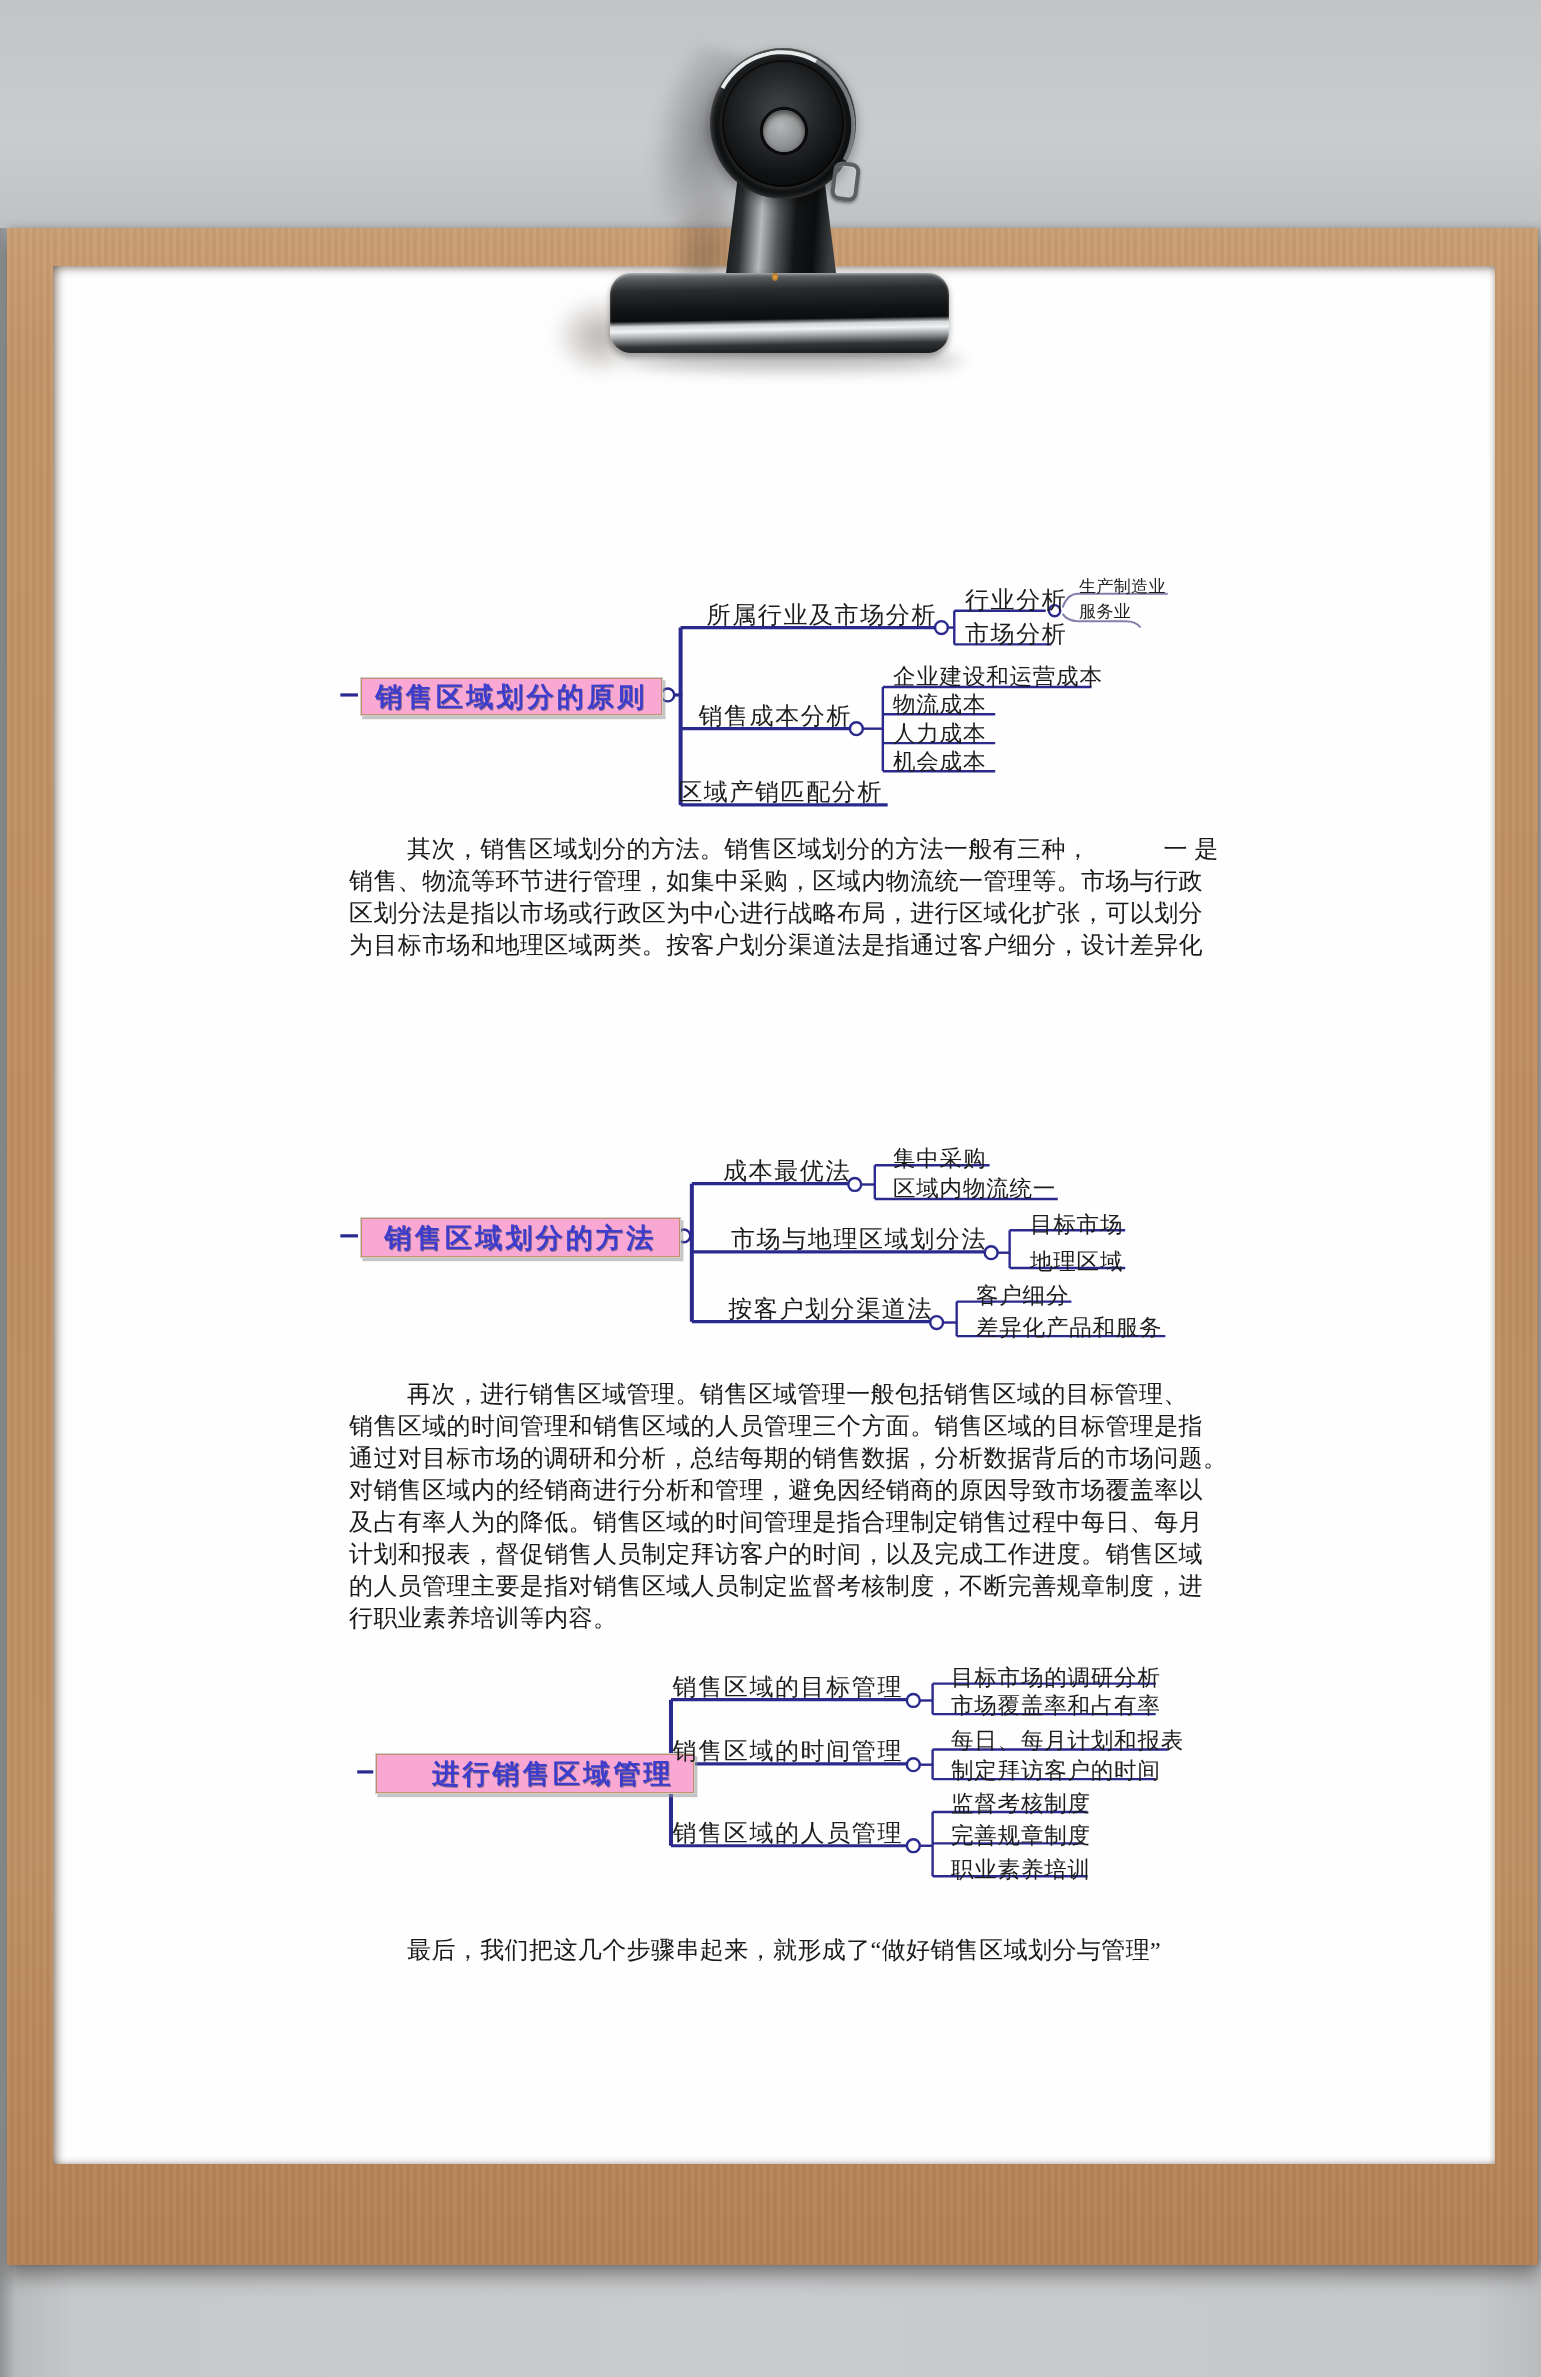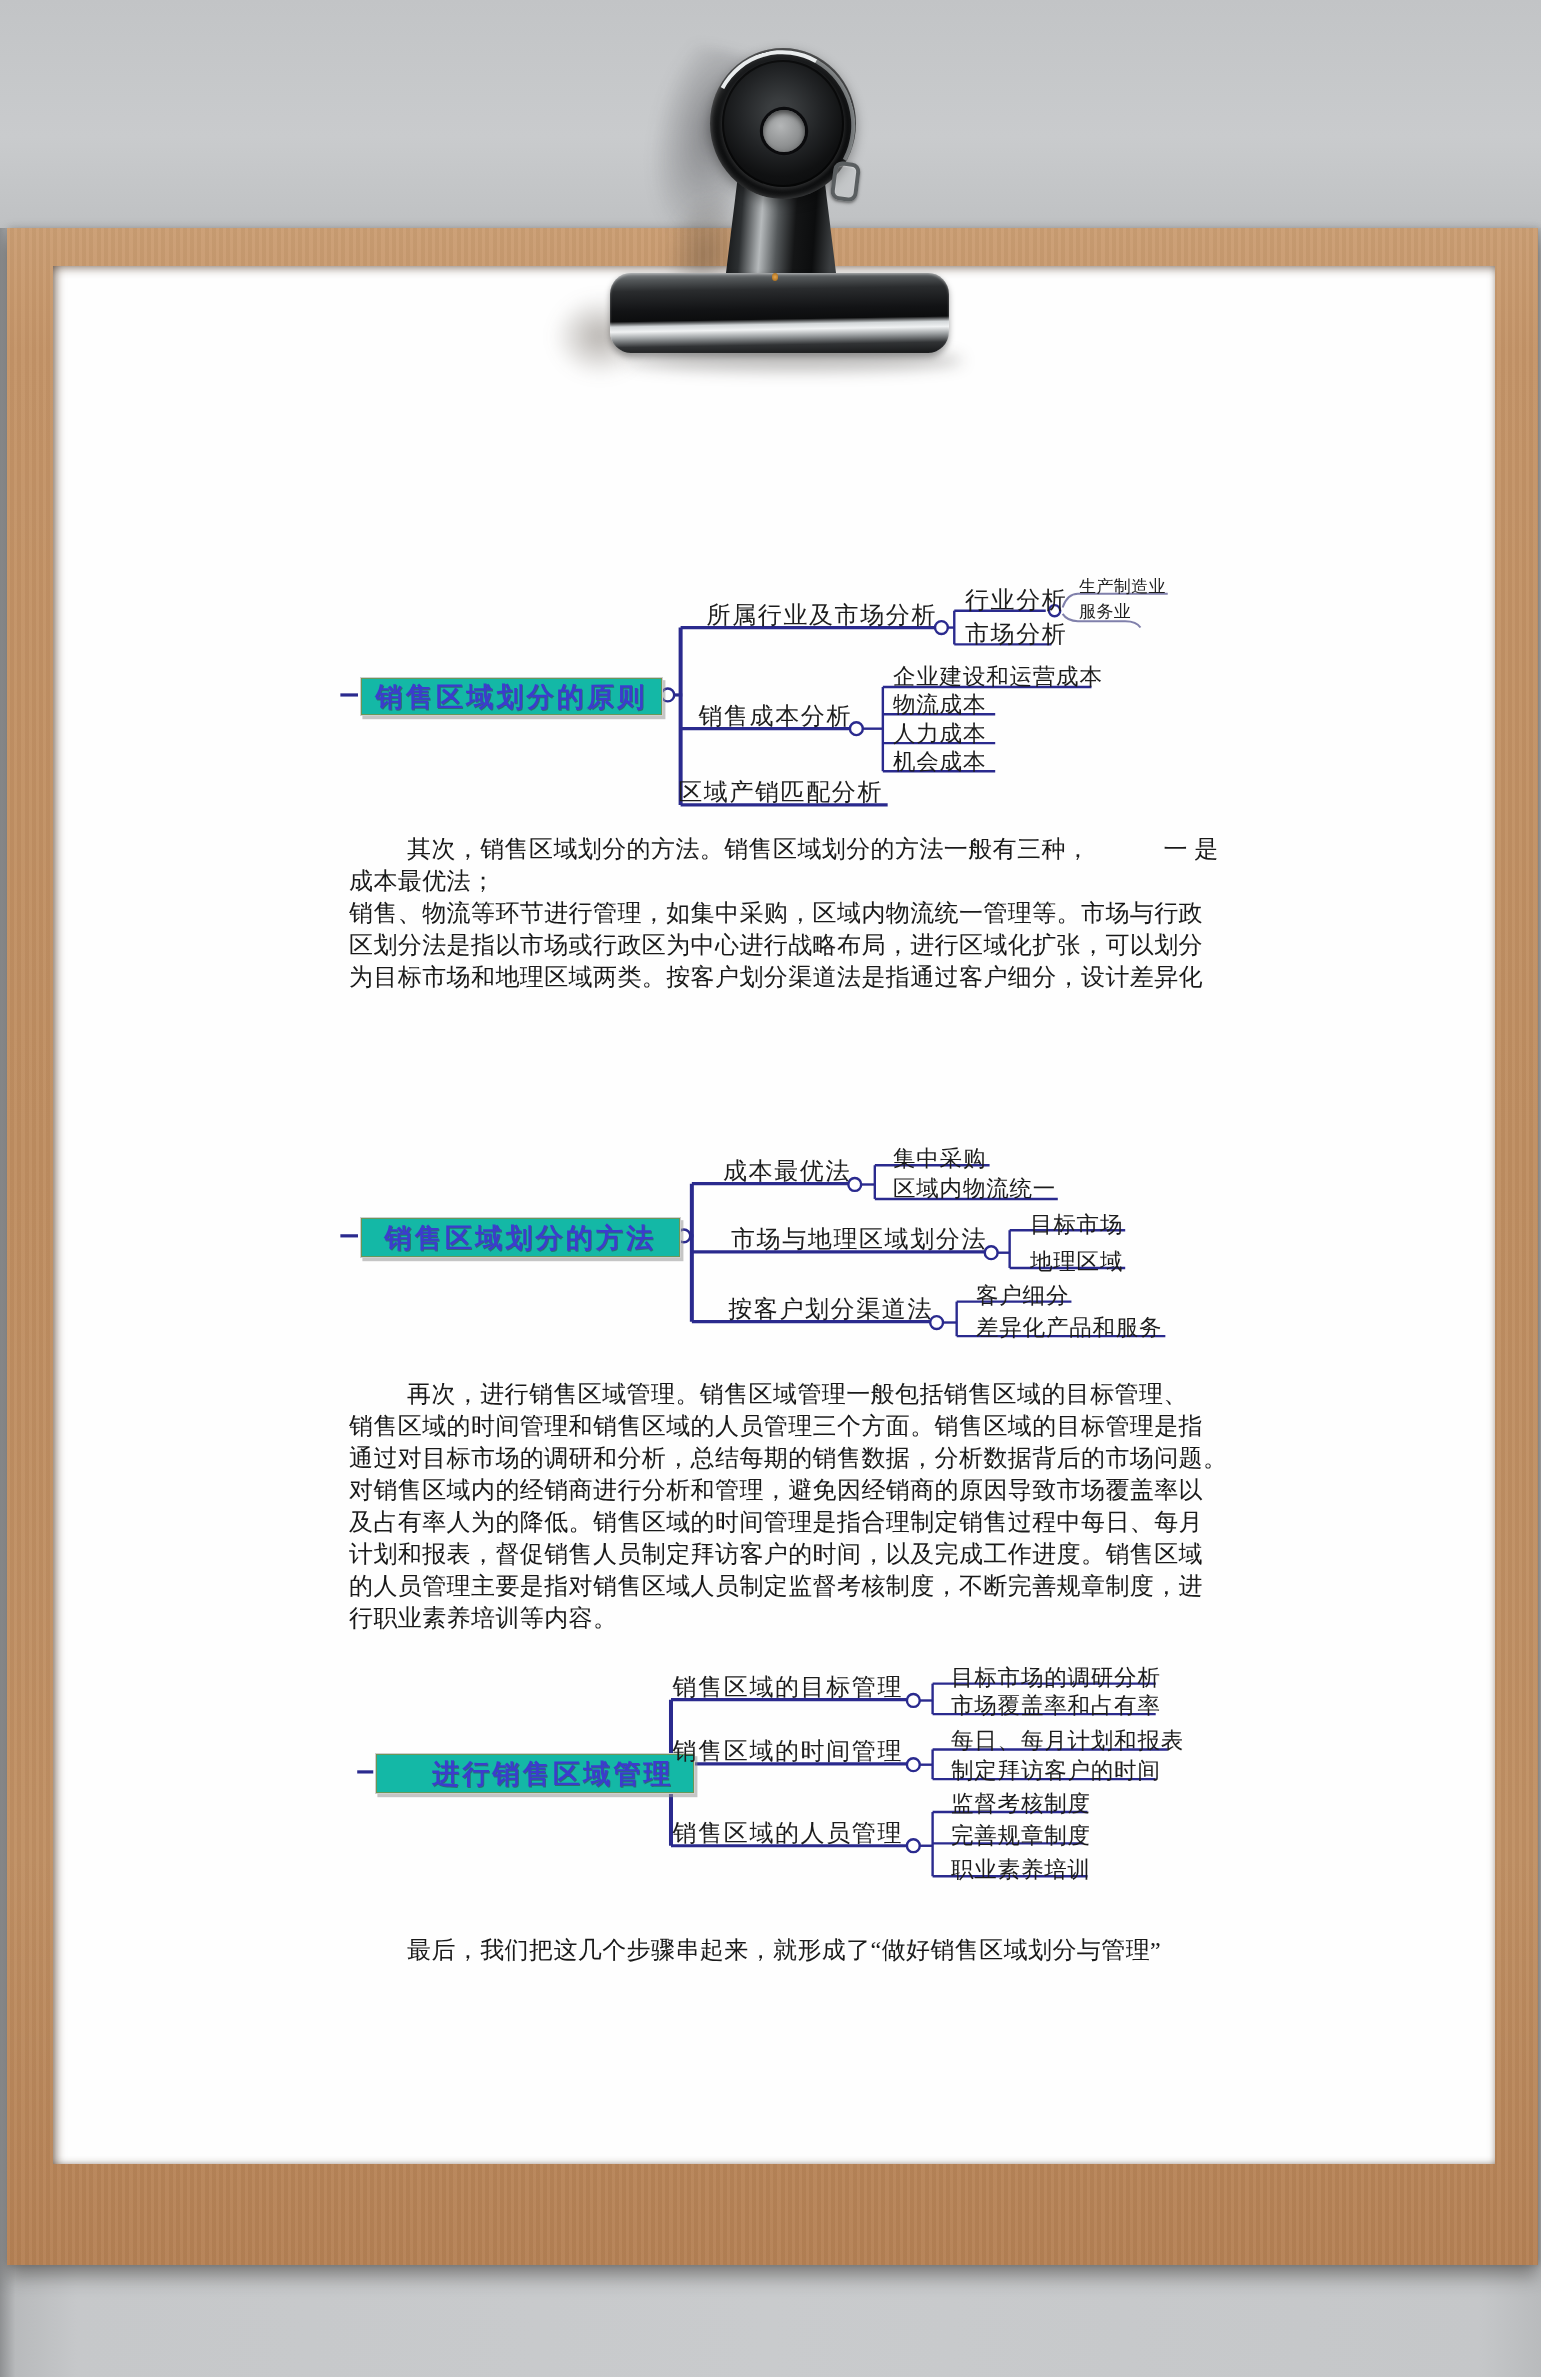--- a/index.html
+++ b/index.html
@@ -48,21 +48,21 @@
   .clip-hole{position:absolute;left:763px;top:110px;width:42px;height:42px;border-radius:50%;
         background:radial-gradient(circle at 42% 38%,#b4b6b7,#909293 55%,#717374 88%);
         box-shadow:inset 0 3.2px 4.8px rgba(0,0,0,.5),0 0 0 3.2px rgba(8,8,10,.92),0 1.6px 3.2px rgba(255,255,255,.18);}
   .clip-latch{position:absolute;left:832px;top:162px;width:19px;height:30.5px;border-radius:8.8px;
         border:4.8px solid #5a5e60;background:rgba(200,203,205,.25);transform:rotate(7deg);
         box-shadow:0 1.6px 3.2px rgba(0,0,0,.5),inset 0 0.8px 1.6px rgba(255,255,255,.45);}
   .clip-glint{position:absolute;left:772px;top:273px;width:6.4px;height:8px;border-radius:50%;
         background:radial-gradient(circle,#e8a54a,#9c6316);}
   
   svg.connectors{position:absolute;left:0;top:0;}
-  .rootbox{position:absolute;background:#14b8a6;border:1.6px solid #cfcfcf;
+  .rootbox{position:absolute;background:#f9a8d4;border:1.6px solid #cfcfcf;
         box-shadow:2.4px 3.2px 0 rgba(150,150,150,.55),inset 0 0 0 0.8px rgba(160,130,40,.8);
         color:#3c3ccd;font-weight:bold;font-size:27px;letter-spacing:3.2px;
         display:flex;align-items:center;justify-content:center;white-space:nowrap;
         text-shadow:0.8px 0.8px 0 rgba(55,55,70,.55);}
   .lbl{position:absolute;white-space:nowrap;color:#1c1c1c;}
   .f30{font-size:24px;letter-spacing:1.6px;}
   .f28{font-size:22.5px;letter-spacing:0.8px;}
   .f21{font-size:17px;letter-spacing:0.4px;}
   
   .para{position:absolute;color:#191919;}
@@ -185,21 +185,20 @@
   <div class="lbl f30" style="right:638px;top:1735px;">销售区域的时间管理</div>
   <div class="lbl f28" style="left:951px;top:1725px;">每日、每月计划和报表</div>
   <div class="lbl f28" style="left:951px;top:1755px;">制定拜访客户的时间</div>
   <div class="lbl f30" style="right:638px;top:1817px;">销售区域的人员管理</div>
   <div class="lbl f28" style="left:951px;top:1788px;">监督考核制度</div>
   <div class="lbl f28" style="left:951px;top:1820px;">完善规章制度</div>
   <div class="lbl f28" style="left:951px;top:1854px;">职业素养培训</div>
 
   <div class="para" style="left:349px;top:833px;">
     <span class="pline ind">其次，销售区域划分的方法。销售区域划分的方法一般有三种，　　　一 是</span>
-    <span class="pline">成本最优法；</span>
     <span class="pline">销售、物流等环节进行管理，如集中采购，区域内物流统一管理等。市场与行政</span>
     <span class="pline">区划分法是指以市场或行政区为中心进行战略布局，进行区域化扩张，可以划分</span>
     <span class="pline">为目标市场和地理区域两类。按客户划分渠道法是指通过客户细分，设计差异化</span>
   </div>
 
   <div class="para" style="left:349px;top:1378px;">
     <span class="pline ind">再次，进行销售区域管理。销售区域管理一般包括销售区域的目标管理、</span>
     <span class="pline">销售区域的时间管理和销售区域的人员管理三个方面。销售区域的目标管理是指</span>
     <span class="pline">通过对目标市场的调研和分析，总结每期的销售数据，分析数据背后的市场问题。</span>
     <span class="pline">对销售区域内的经销商进行分析和管理，避免因经销商的原因导致市场覆盖率以</span>

